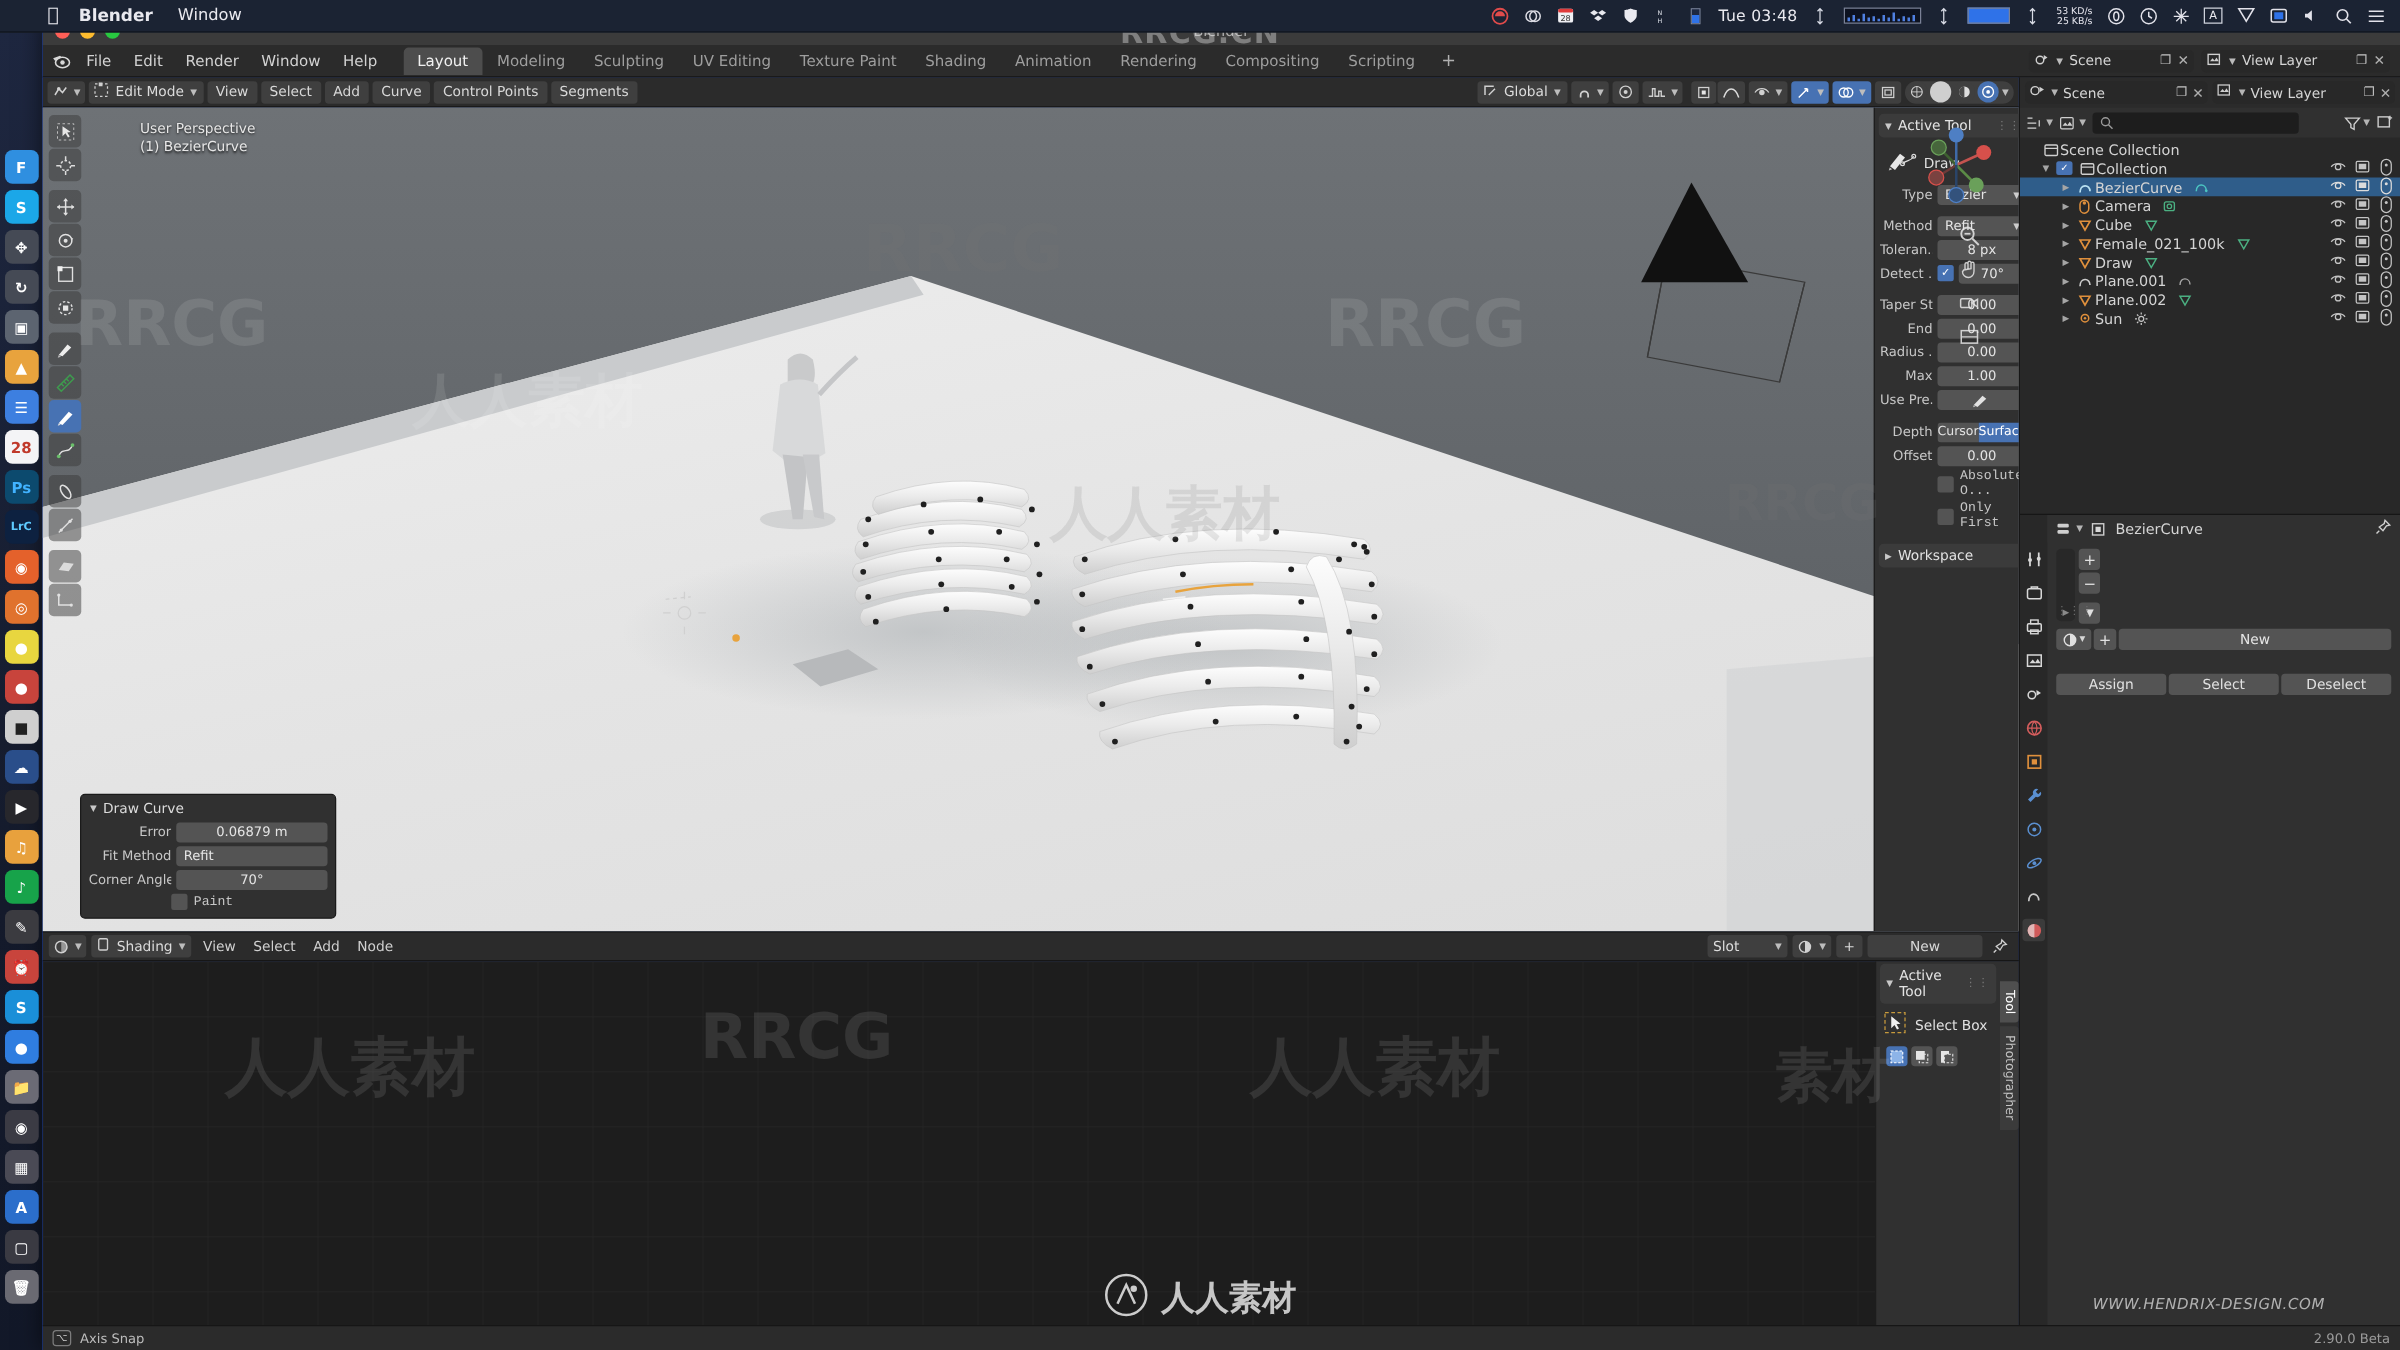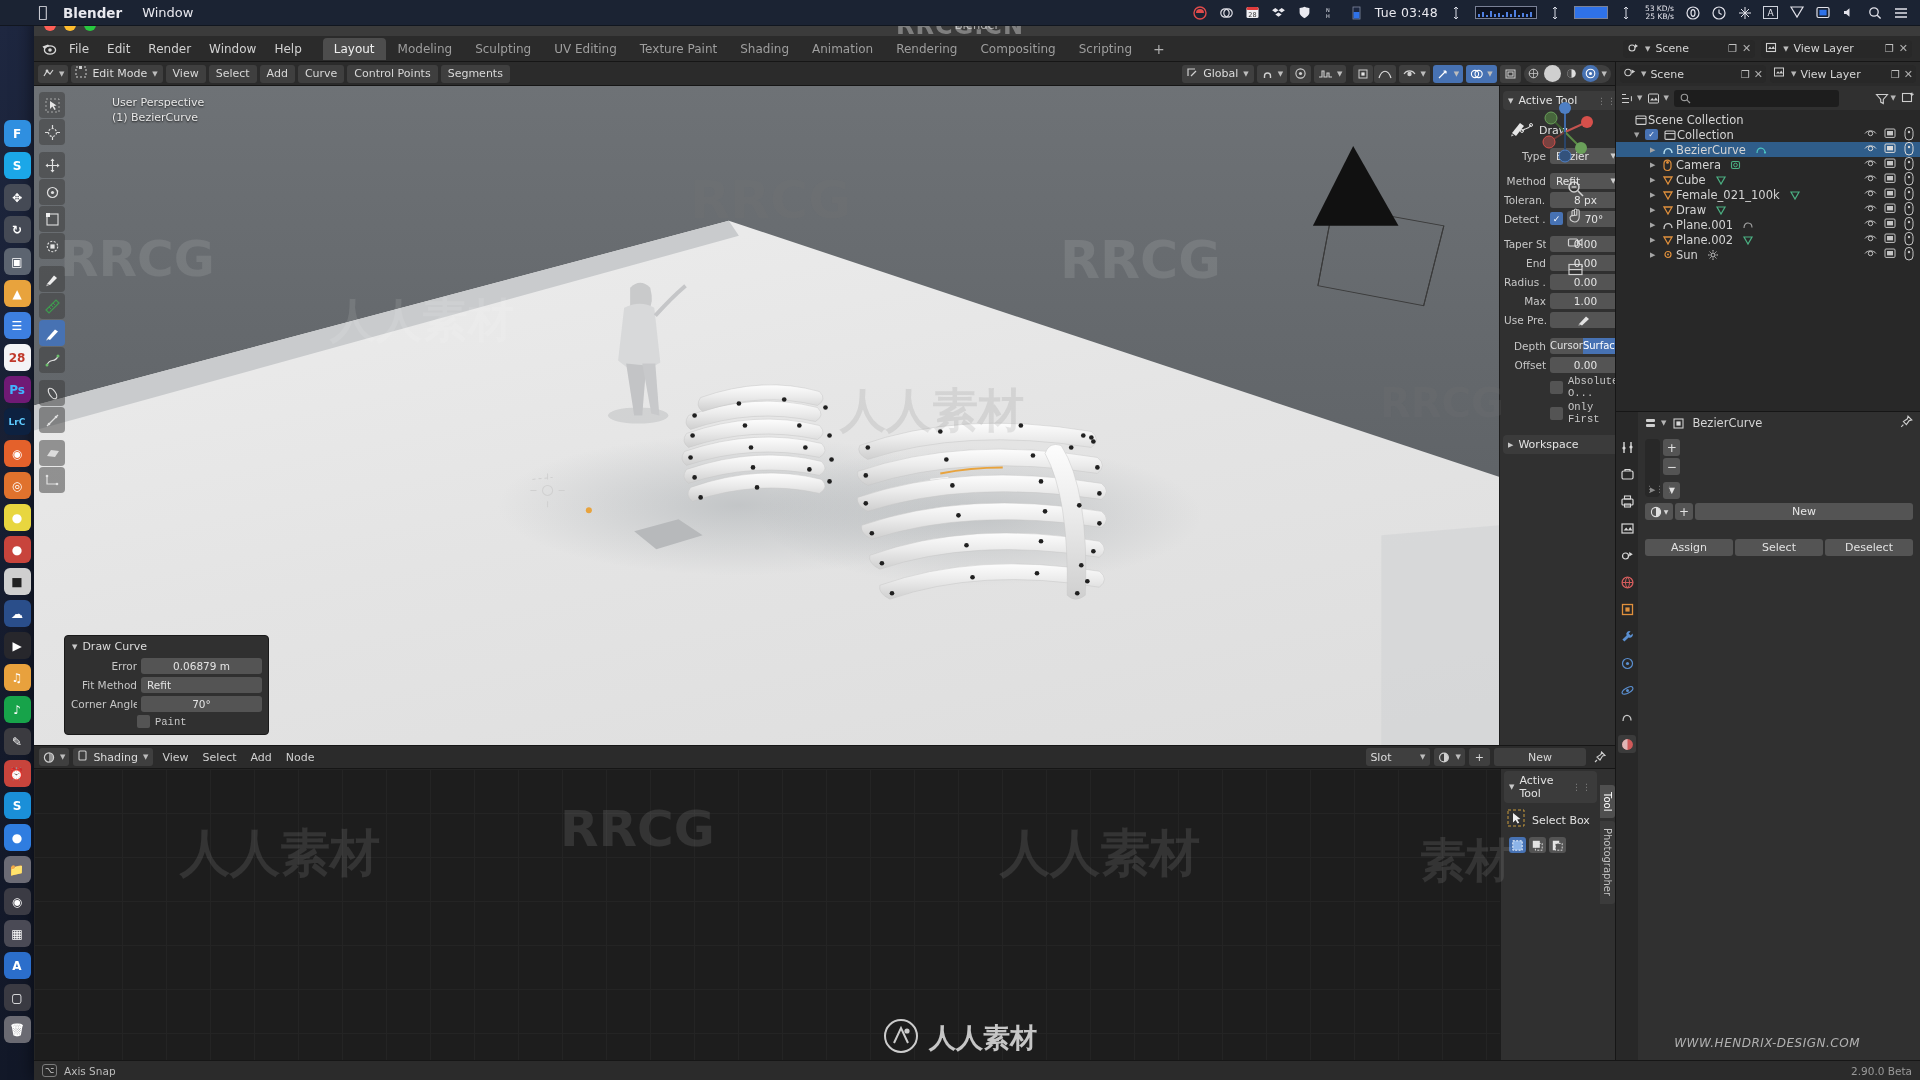--- a/index.html
+++ b/index.html
@@ -374,21 +374,21 @@
 
 <div id="dock">
   <div class="dock-ico" style="background:#2f8fe0">F</div>
   <div class="dock-ico" style="background:#1ba7e8">S</div>
   <div class="dock-ico" style="background:#454a55">✥</div>
   <div class="dock-ico" style="background:#454a55">↻</div>
   <div class="dock-ico" style="background:#5c6470">▣</div>
   <div class="dock-ico" style="background:#e8a33d">▲</div>
   <div class="dock-ico" style="background:#3d7fe0">☰</div>
   <div class="dock-ico" style="background:#f4f4f6;color:#c0392b">28</div>
-  <div class="dock-ico" style="background:#701a75;color:#41b3ff">Ps</div>
+  <div class="dock-ico" style="background:#0c4a6e;color:#41b3ff">Ps</div>
   <div class="dock-ico" style="background:#0d2140;color:#5ecbff;font-size:9px">LrC</div>
   <div class="dock-ico" style="background:#e4612b">◉</div>
   <div class="dock-ico" style="background:#e0722d">◎</div>
   <div class="dock-ico" style="background:#e8d63f">●</div>
   <div class="dock-ico" style="background:#c8443c">●</div>
   <div class="dock-ico" style="background:#cfcfcf;color:#222">■</div>
   <div class="dock-ico" style="background:#2a4e8a">☁</div>
   <div class="dock-ico" style="background:#27272c">▶</div>
   <div class="dock-ico" style="background:#e8a13d">♫</div>
   <div class="dock-ico" style="background:#17a34a">♪</div>

